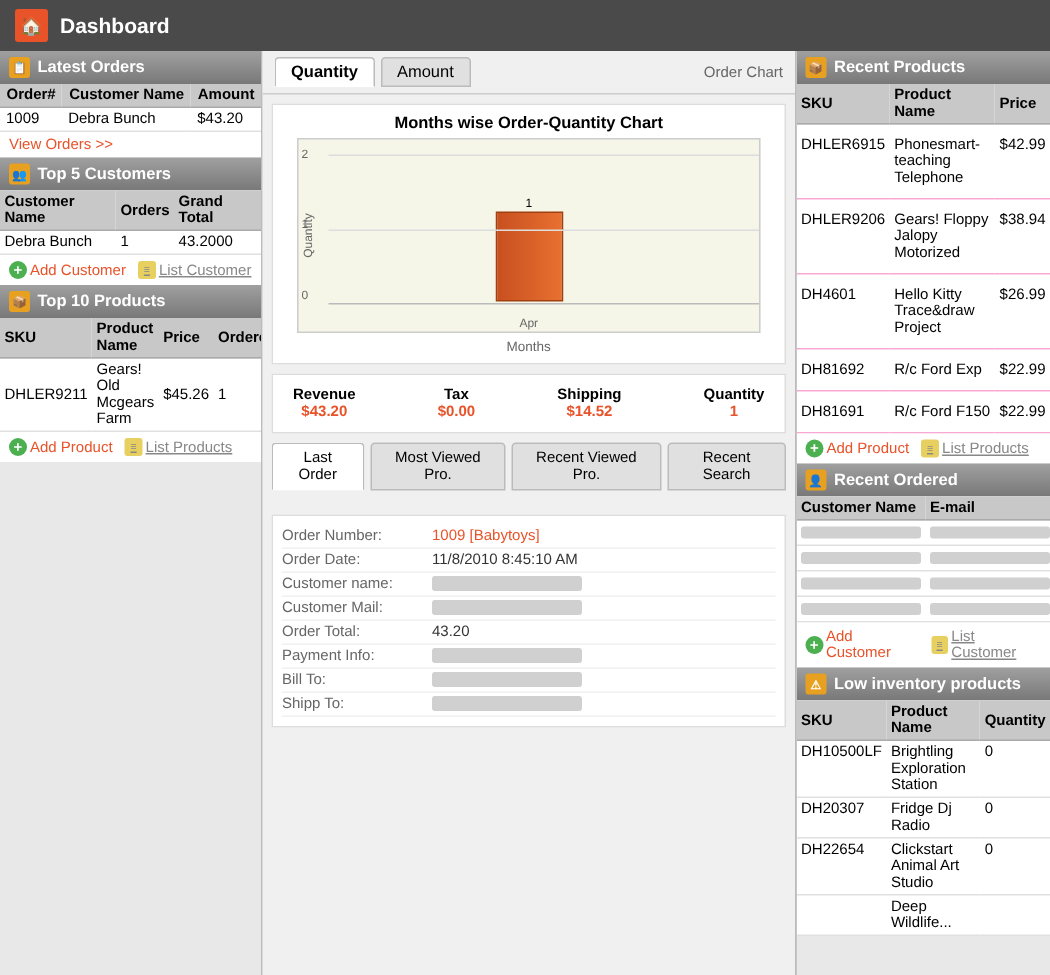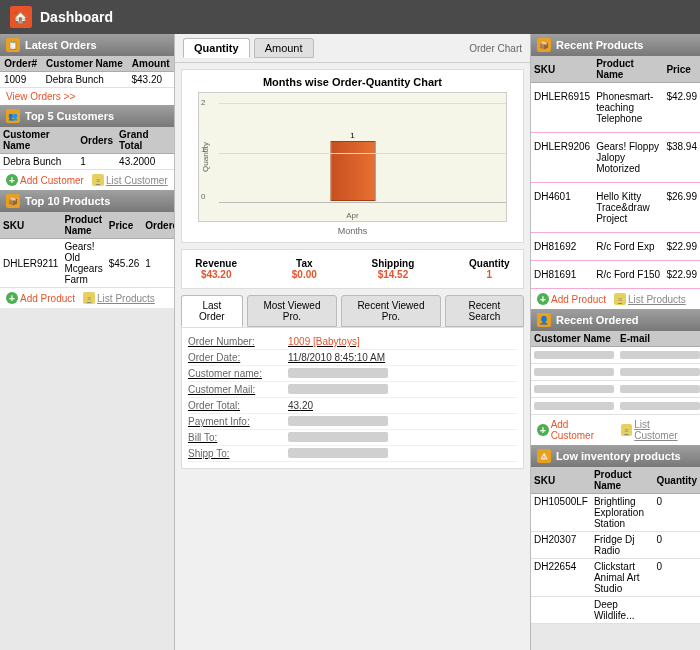--- a/index.html
+++ b/index.html
@@ -253,24 +253,23 @@
       font-size: 10px;
       border-radius: 3px 3px 0 0;
     }
     .bottom-tab.active {
       background: white;
       border-bottom-color: white;
     }
 
     .order-details {
       background: white;
-      margin: 0 6px;
+      margin: 16px 6px;
       padding: 6px;
       border: 1px solid #ddd;
-      text-decoration: underline;
     }
 
     .order-row {
       display: flex;
       padding: 2px 0;
       border-bottom: 1px solid #f0f0f0;
       font-size: 10px;
     }
     .order-row-label {
       width: 100px;

